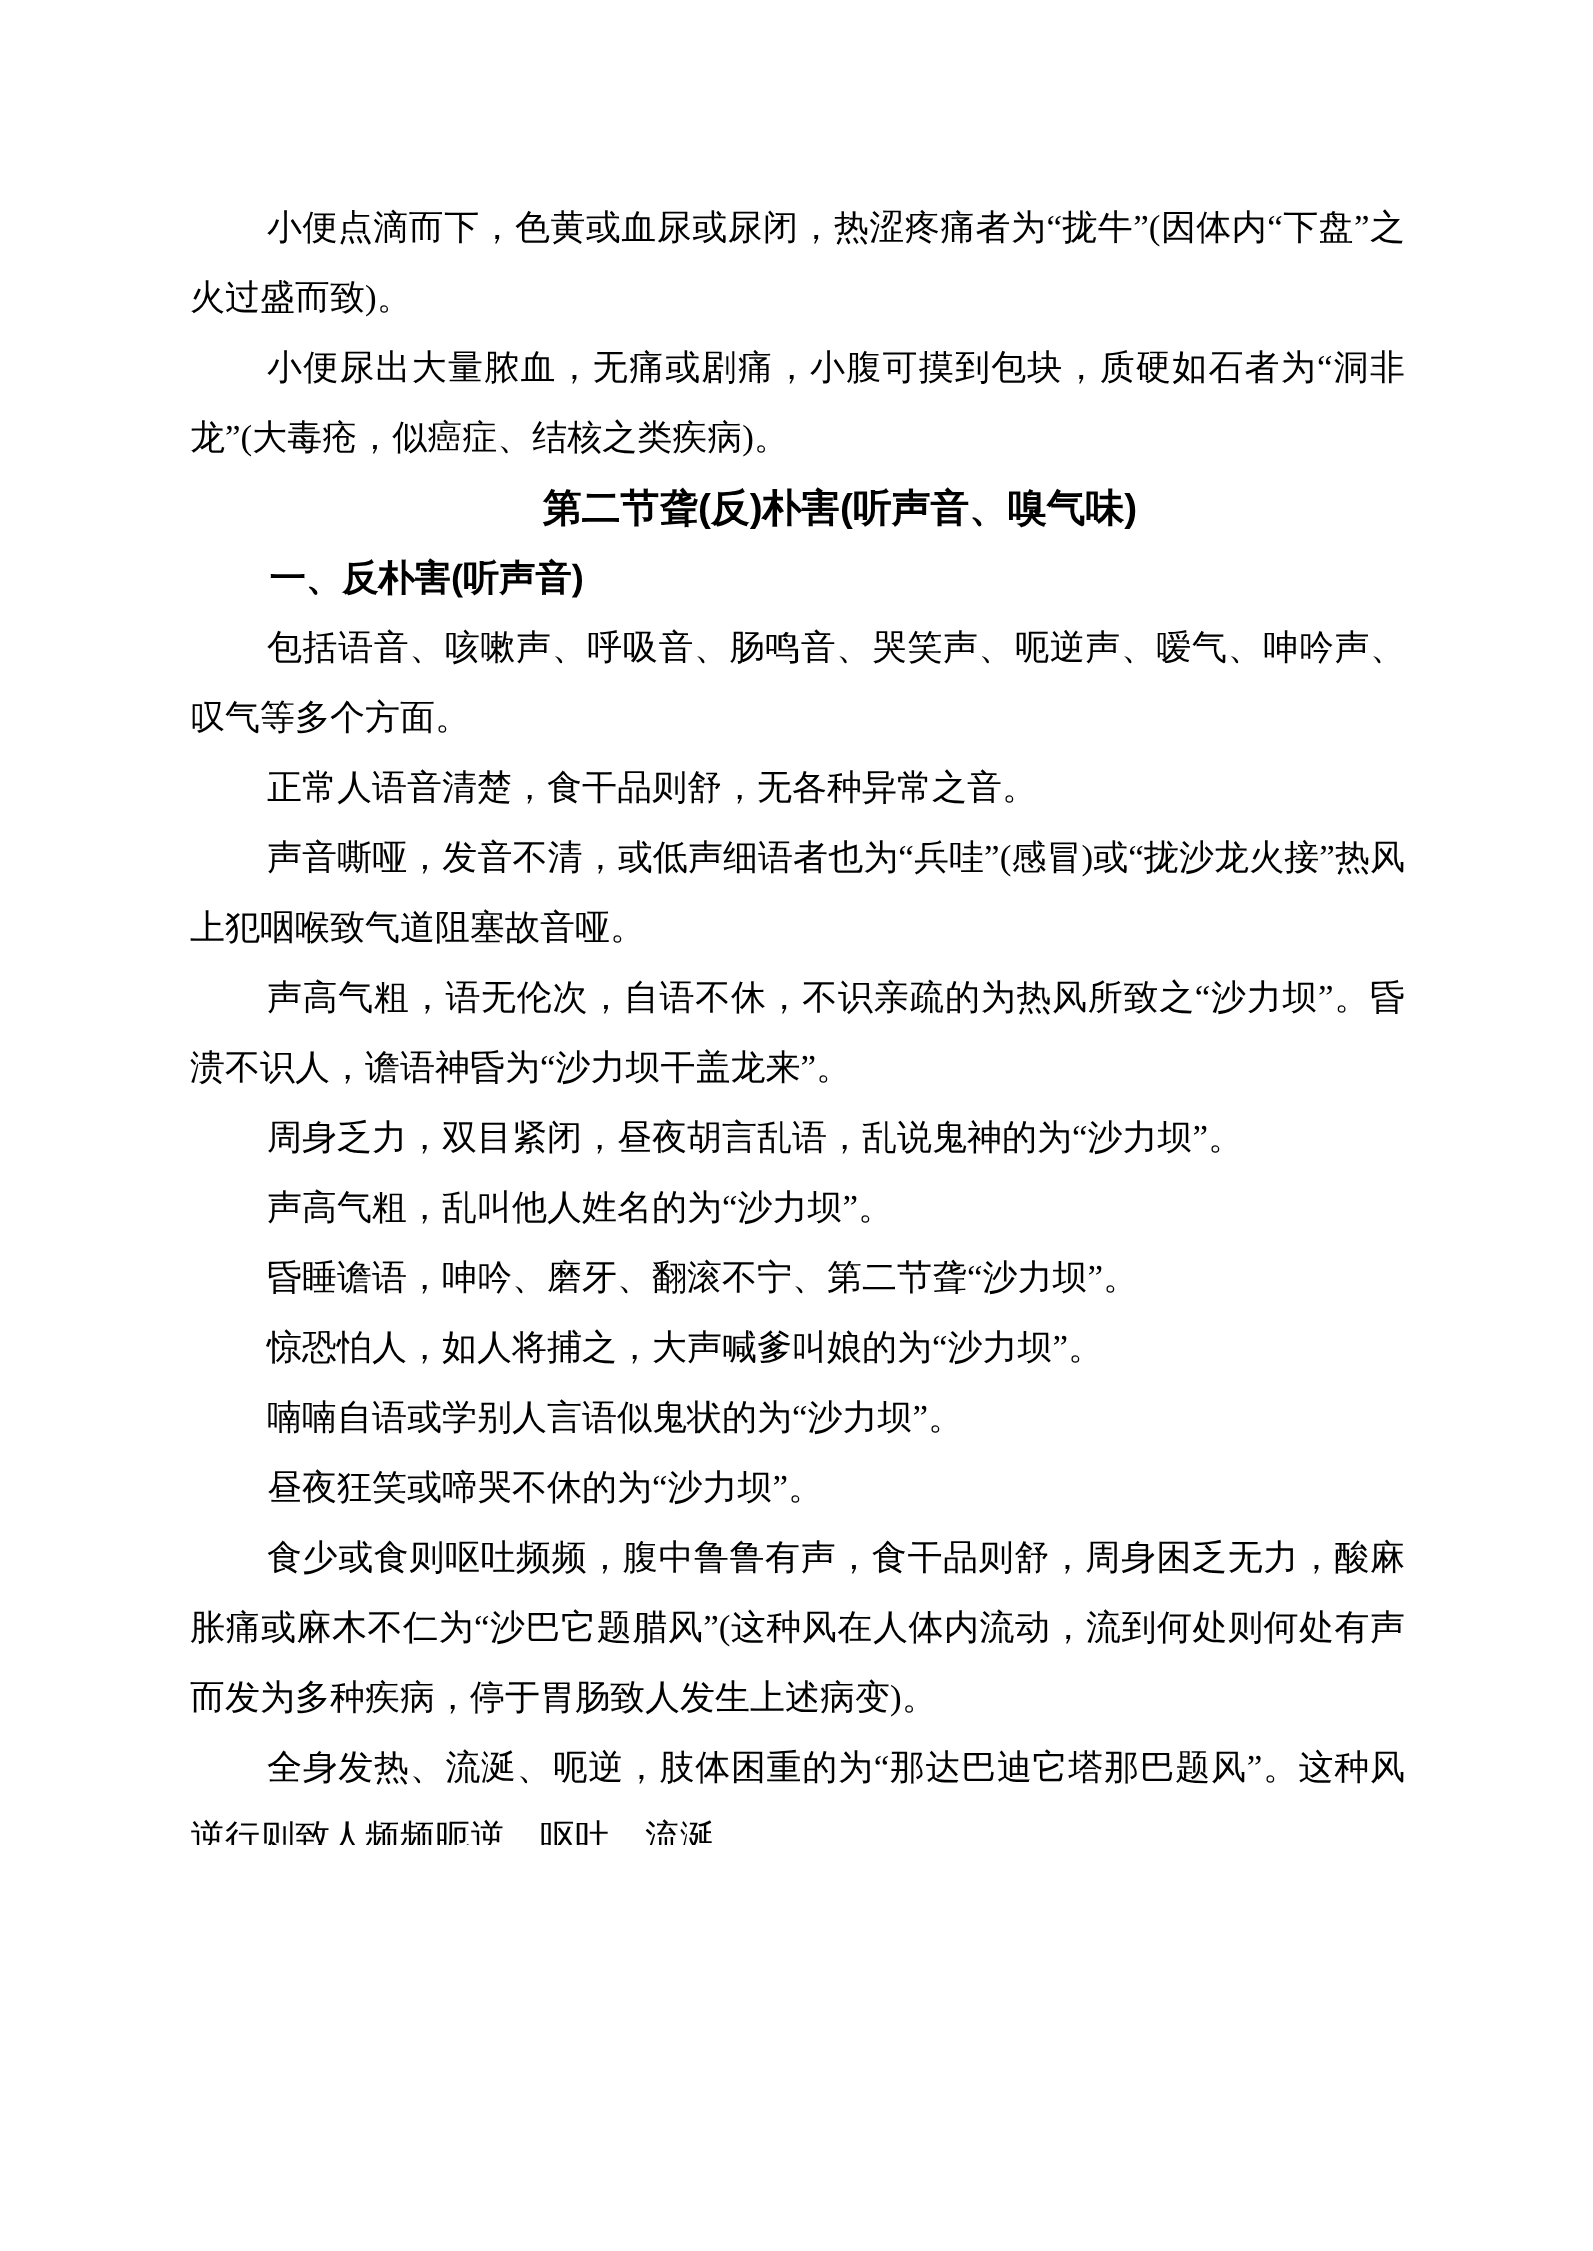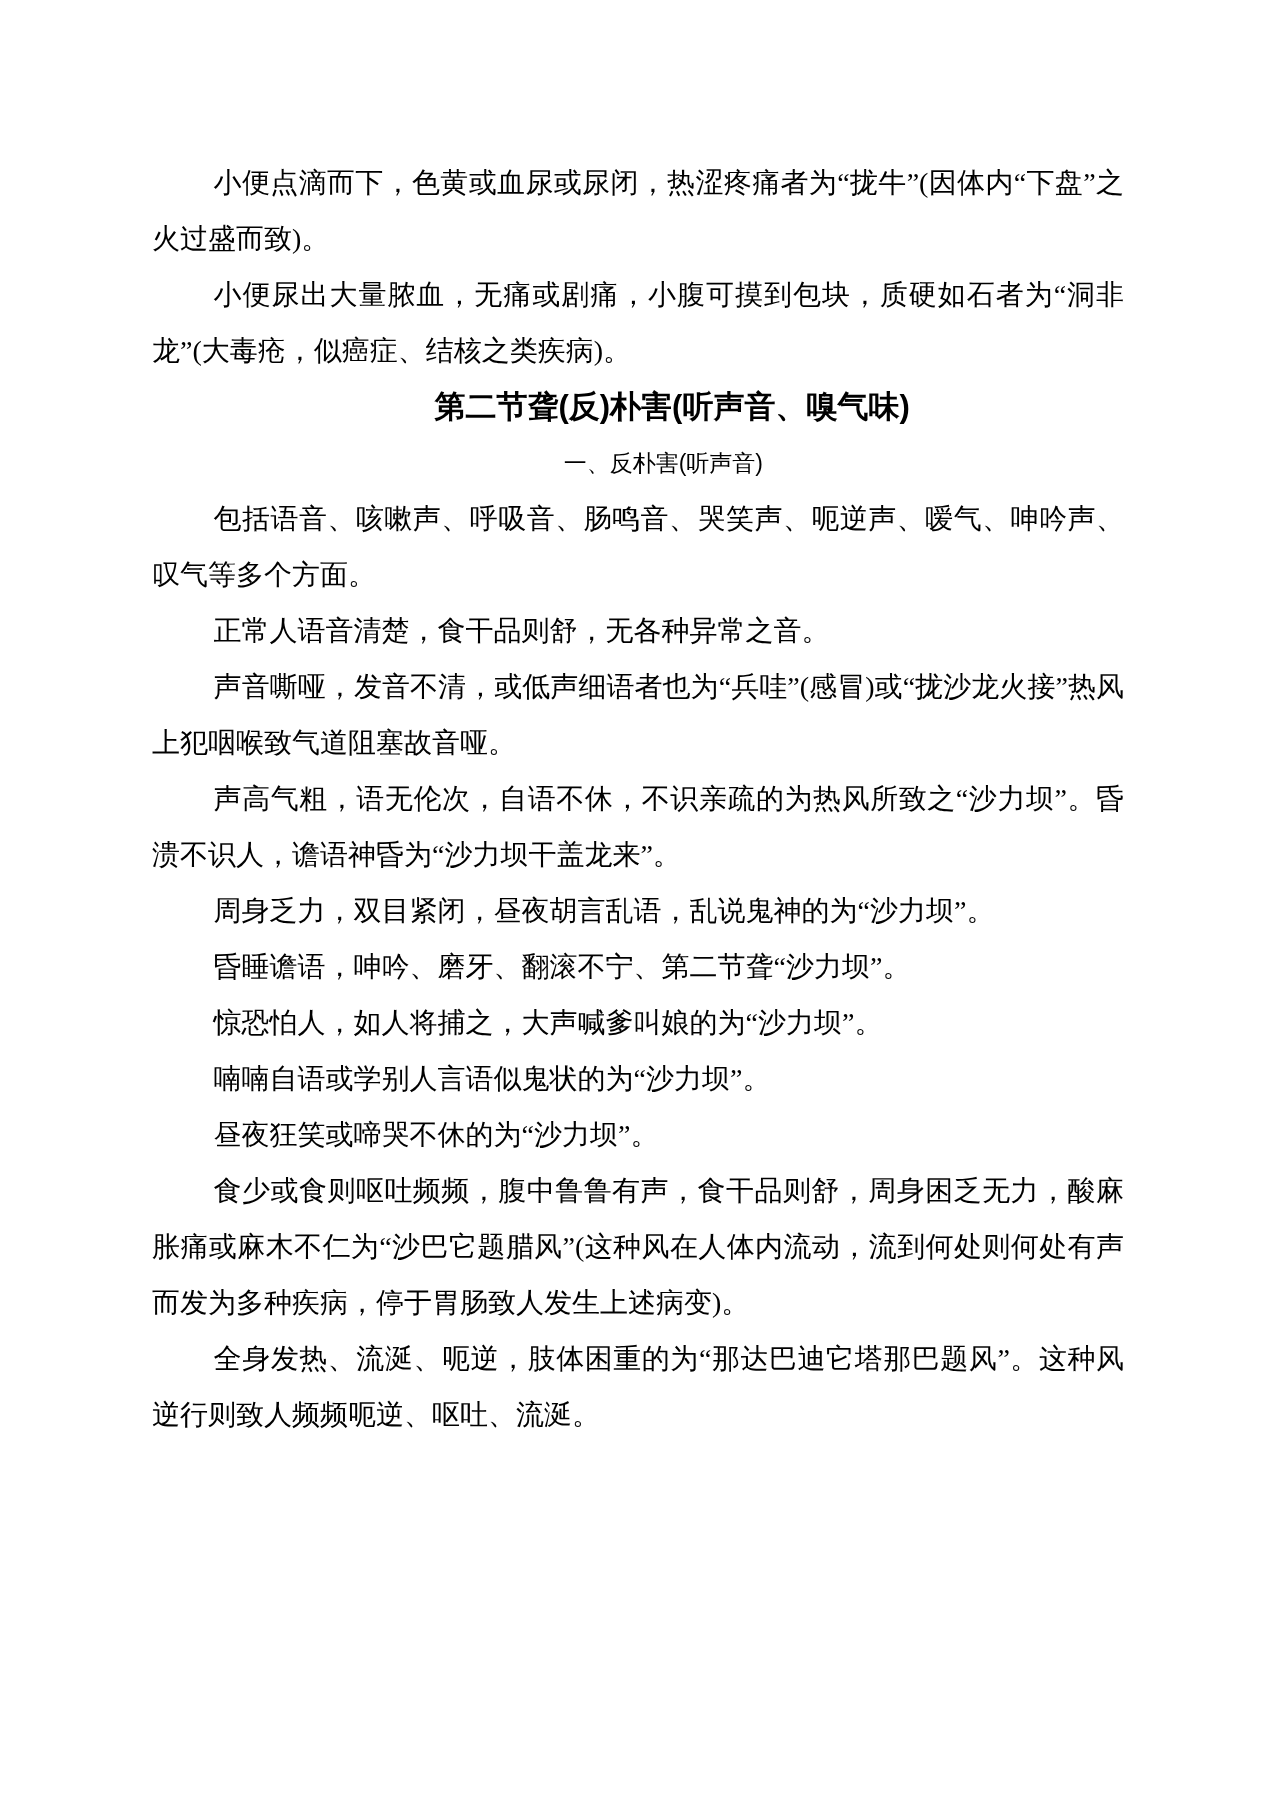--- a/index.html
+++ b/index.html
@@ -35,26 +35,26 @@
     font-family: "Liberation Sans", "DejaVu Sans", sans-serif;
     font-weight: bold;
     font-size: 31px;
     line-height: 56px;
     text-align: center;
     text-indent: 0;
     margin: 0;
   }
   .h2 {
     font-family: "Liberation Sans", "DejaVu Sans", sans-serif;
-    font-weight: normal;
-    font-size: 23px;
+    font-weight: bold;
+    font-size: 29px;
     line-height: 56px;
     text-indent: 2.1em;
     margin: 0;
-    text-align: center;
+    text-align: left;
   }
   .page-number {
     position: absolute;
     left: 0;
     right: 0;
     top: 1684px;
     text-align: center;
     font-family: "Liberation Sans", "DejaVu Sans", sans-serif;
     font-size: 28px;
     line-height: 28px;
@@ -68,20 +68,21 @@
   <div class="content">
     <p>小便点滴而下，色黄或血尿或尿闭，热涩疼痛者为“拢牛”(因体内“下盘”之火过盛而致)。</p>
     <p>小便尿出大量脓血，无痛或剧痛，小腹可摸到包块，质硬如石者为“洞非龙”(大毒疮，似癌症、结核之类疾病)。</p>
     <p class="h1">第二节聋(反)朴害(听声音、嗅气味)</p>
     <p class="h2">一、反朴害(听声音)</p>
     <p>包括语音、咳嗽声、呼吸音、肠鸣音、哭笑声、呃逆声、嗳气、呻吟声、叹气等多个方面。</p>
     <p>正常人语音清楚，食干品则舒，无各种异常之音。</p>
     <p>声音嘶哑，发音不清，或低声细语者也为“兵哇”(感冒)或“拢沙龙火接”热风上犯咽喉致气道阻塞故音哑。</p>
     <p>声高气粗，语无伦次，自语不休，不识亲疏的为热风所致之“沙力坝”。昏溃不识人，谵语神昏为“沙力坝干盖龙来”。</p>
     <p>周身乏力，双目紧闭，昼夜胡言乱语，乱说鬼神的为“沙力坝”。</p>
+    <p>声高气粗，乱叫他人姓名的为“沙力坝”。</p>
     <p>昏睡谵语，呻吟、磨牙、翻滚不宁、第二节聋“沙力坝”。</p>
     <p>惊恐怕人，如人将捕之，大声喊爹叫娘的为“沙力坝”。</p>
     <p>喃喃自语或学别人言语似鬼状的为“沙力坝”。</p>
     <p>昼夜狂笑或啼哭不休的为“沙力坝”。</p>
     <p>食少或食则呕吐频频，腹中鲁鲁有声，食干品则舒，周身困乏无力，酸麻胀痛或麻木不仁为“沙巴它题腊风”(这种风在人体内流动，流到何处则何处有声而发为多种疾病，停于胃肠致人发生上述病变)。</p>
     <p>全身发热、流涎、呃逆，肢体困重的为“那达巴迪它塔那巴题风”。这种风逆行则致人频频呃逆、呕吐、流涎。</p>
   </div>
   <div class="page-number">63</div>
 </div>
 

